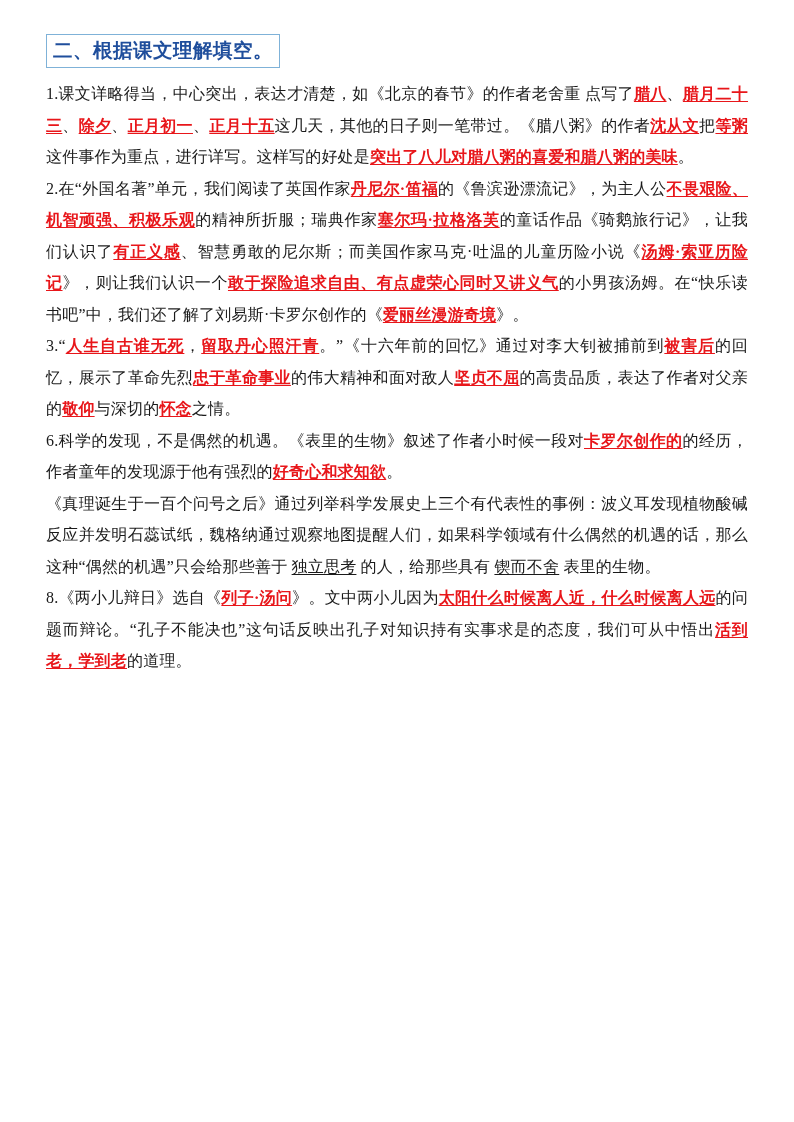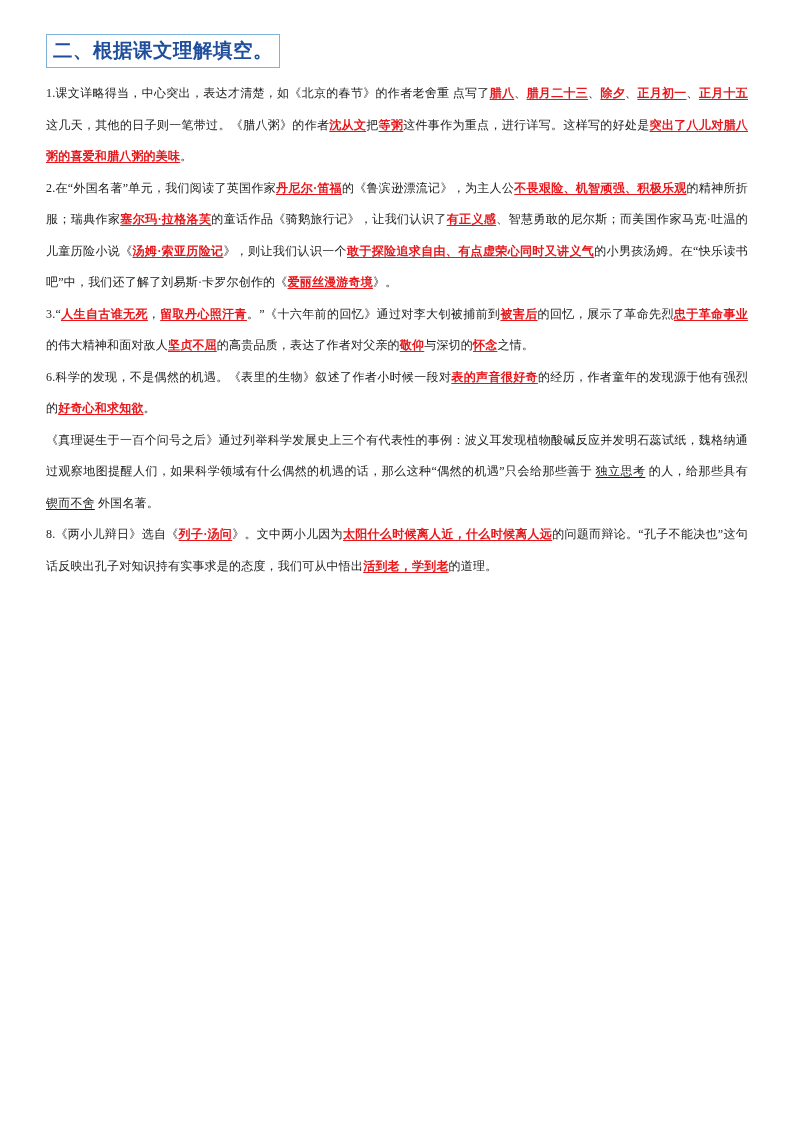--- a/index.html
+++ b/index.html
@@ -26,21 +26,21 @@
     border: 1px solid #7fb2d8;
     color: #1f4e9c;
     font-size: 19.5px;
     font-weight: bold;
     letter-spacing: 0.5px;
     padding: 2px 6px 3px 6px;
     margin-bottom: 10px;
     font-family: "Liberation Sans", "DejaVu Sans", sans-serif;
   }
   .body-text {
-    font-size: 12px;
+    font-size: 16px;
     line-height: 31.5px;
     text-align: justify;
     letter-spacing: 0.2px;
   }
   .para {
     margin: 0 0 0 0;
     text-indent: 0;
   }
   .rbu {
     color: #e8161a;
@@ -59,17 +59,17 @@
 </style>
 </head>
 <body>
 
 <div class="page">
   <div class="heading">二、根据课文理解填空。</div>
   <div class="body-text" id="body">
       <p class="para"><span>1.</span><span>课文详略得当，中心突出，表达才清楚，如《北京的春节》的作者老舍</span><span>重 点写了</span><span class="rbu">腊八</span><span>、</span><span class="rbu">腊月二十三</span><span>、</span><span class="rbu">除夕</span><span>、</span><span class="rbu">正月初一</span><span>、</span><span class="rbu">正月十五</span><span>这几天，其他的日子则一笔带过。《腊八粥》的作者</span><span class="rbu">沈从文</span><span>把</span><span class="rbu">等粥</span><span>这件事作为重点，进行详写。这样写的好处是</span><span class="rbu">突出了八儿对腊八粥的喜爱和腊八粥的美味</span><span>。</span></p>
       <p class="para"><span>2.</span><span>在“外国名著”单元，我们阅读了英国作家</span><span class="rbu">丹尼尔·笛福</span><span>的《鲁滨逊漂流记》，为主人公</span><span class="rbu">不畏艰险、机智顽强、积极乐观</span><span>的精神所折服；瑞典作家</span><span class="rbu">塞尔玛·拉格洛芙</span><span>的童话作品《骑鹅旅行记》，让我们认识了</span><span class="rbu">有正义感</span><span>、智慧勇敢的尼尔斯；而美国作家马克·吐温的儿童历险小说《</span><span class="rbu">汤姆·索亚历险记</span><span>》，则让我们认识一个</span><span class="rbu">敢于探险追求自由、有点虚荣心同时又讲义气</span><span>的小男孩汤姆。在“快乐读书吧”中，我们还了解了刘易斯·卡罗尔创作的《</span><span class="rbu">爱丽丝漫游奇境</span><span>》。</span></p>
       <p class="para"><span>3.</span><span>“</span><span class="rbu">人生自古谁无死</span><span>，</span><span class="rbu">留取丹心照汗青</span><span>。”《十六年前的回忆》通过对李大钊被捕前到</span><span class="rbu">被害后</span><span>的回忆，展示了革命先烈</span><span class="rbu">忠于革命事业</span><span>的伟大精神和面对敌人</span><span class="rbu">坚贞不屈</span><span>的高贵品质，表达了作者对父亲的</span><span class="rbu">敬仰</span><span>与深切的</span><span class="rbu">怀念</span><span>之情。</span></p>
-      <p class="para"><span>6.</span><span>科学的发现，不是偶然的机遇。《表里的生物》叙述了作者小时候一段对</span><span class="rbu">表的声音很好奇</span><span>的经历，作者童年的发现源于他有强烈的</span><span class="rbu">好奇心和求知欲</span><span>。</span></p>
-      <p class="para"><span>《真理诞生于一百个问号之后》通过列举科学发展史上三个有代表性的事例：波义耳发现植物酸碱反应并发明石蕊试纸，魏格纳通过观察地图提醒人们，如果科学领域有什么偶然的机遇的话，那么这种“偶然的机遇”只会给那些善于 </span><span class="ku">独立思考</span><span> 的人，给那些具有 </span><span class="ku">锲而不舍</span><span> 外国名著。</span></p>
+      <p class="para"><span>6.</span><span>科学的发现，不是偶然的机遇。《表里的生物》叙述了作者小时候一段对</span><span class="rbu">卡罗尔创作的</span><span>的经历，作者童年的发现源于他有强烈的</span><span class="rbu">好奇心和求知欲</span><span>。</span></p>
+      <p class="para"><span>《真理诞生于一百个问号之后》通过列举科学发展史上三个有代表性的事例：波义耳发现植物酸碱反应并发明石蕊试纸，魏格纳通过观察地图提醒人们，如果科学领域有什么偶然的机遇的话，那么这种“偶然的机遇”只会给那些善于 </span><span class="ku">独立思考</span><span> 的人，给那些具有 </span><span class="ku">锲而不舍</span><span> 表里的生物。</span></p>
       <p class="para"><span>8.</span><span>《两小儿辩日》选自《</span><span class="rbu">列子·汤问</span><span>》。文中两小儿因为</span><span class="rbu">太阳什么时候离人近，什么时候离人远</span><span>的问题而辩论。“孔子不能决也”这句话反映出孔子对知识持有实事求是的态度，我们可从中悟出</span><span class="rbu">活到老，学到老</span><span>的道理。</span></p>
     </div>
 </div>
 
 </body></html>

